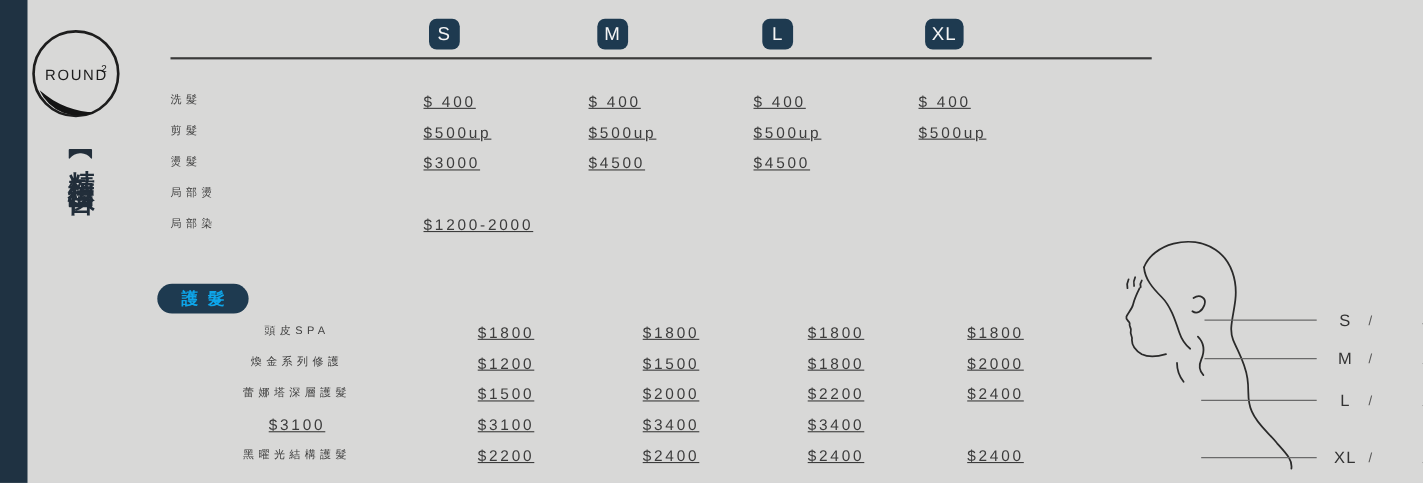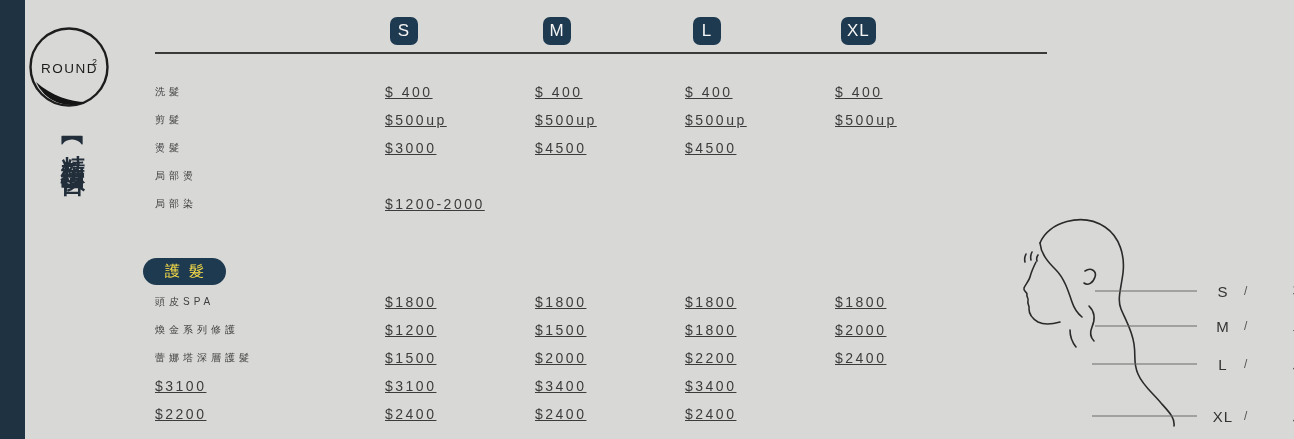--- a/index.html
+++ b/index.html
@@ -49,42 +49,42 @@
   .size-badge.b3 { left:841px; }
 
   .header-rule {
     position:absolute; left:155px; top:52px; width:892px; height:2px;
     background:#3a3a3a;
   }
 
   
   .rows { position:absolute; left:155px; width:910px; }
   #main-rows { top:78px; }
-  #care-rows { top:288px; }
+  #care-rows { top:288px;text-align:center; }
   .price-row {
     display:grid;
     grid-template-columns:230px 150px 150px 150px 140px;
     height:28px; line-height:28px;
   }
   .service {
     font-size:10px; letter-spacing:4px; color:#3f3f3f;
   }
   .price {
     font-size:14px; letter-spacing:2.5px; color:#3c3c3c;text-decoration:underline;
   }
 
   
   .care-badge {
     position:absolute; left:143px; top:258px; height:27px;
     padding:0 13px;
-    background:#1e3a50; color:#fde047;
+    background:#1e3a50; color:#0ea5e9;
     border-radius:14px;
     display:flex; align-items:center; justify-content:center;
     font-family:"Liberation Serif","DejaVu Serif",serif;
-    font-weight:normal;
+    font-weight:bold;
     font-size:15px; letter-spacing:9px; text-indent:9px;
   }
 
   
   .guide-svg { position:absolute; left:1010px; top:210px; width:200px; height:229px; }
   .guide-label {
     position:absolute; left:1210px; height:18px;
     display:flex; align-items:center; gap:8px;
     white-space:nowrap;
   }
@@ -177,20 +177,21 @@
       <div class="price">$2200</div>
       <div class="price">$2400</div>
     </div>
     <div class="price-row">
       <div class="price">$3100</div>
       <div class="price">$3100</div>
       <div class="price">$3400</div>
       <div class="price">$3400</div>
     </div>
     <div class="price-row">
+      <div class="service">黑曜光結構護髮</div>
       <div class="price">$2200</div>
       <div class="price">$2400</div>
       <div class="price">$2400</div>
       <div class="price">$2400</div>
     </div>
   </div>
 
 <svg class="guide-svg" viewBox="0 0 200 229">
   <g fill="none" stroke="#2a2a2a" stroke-width="1.6" stroke-linecap="round">
 

